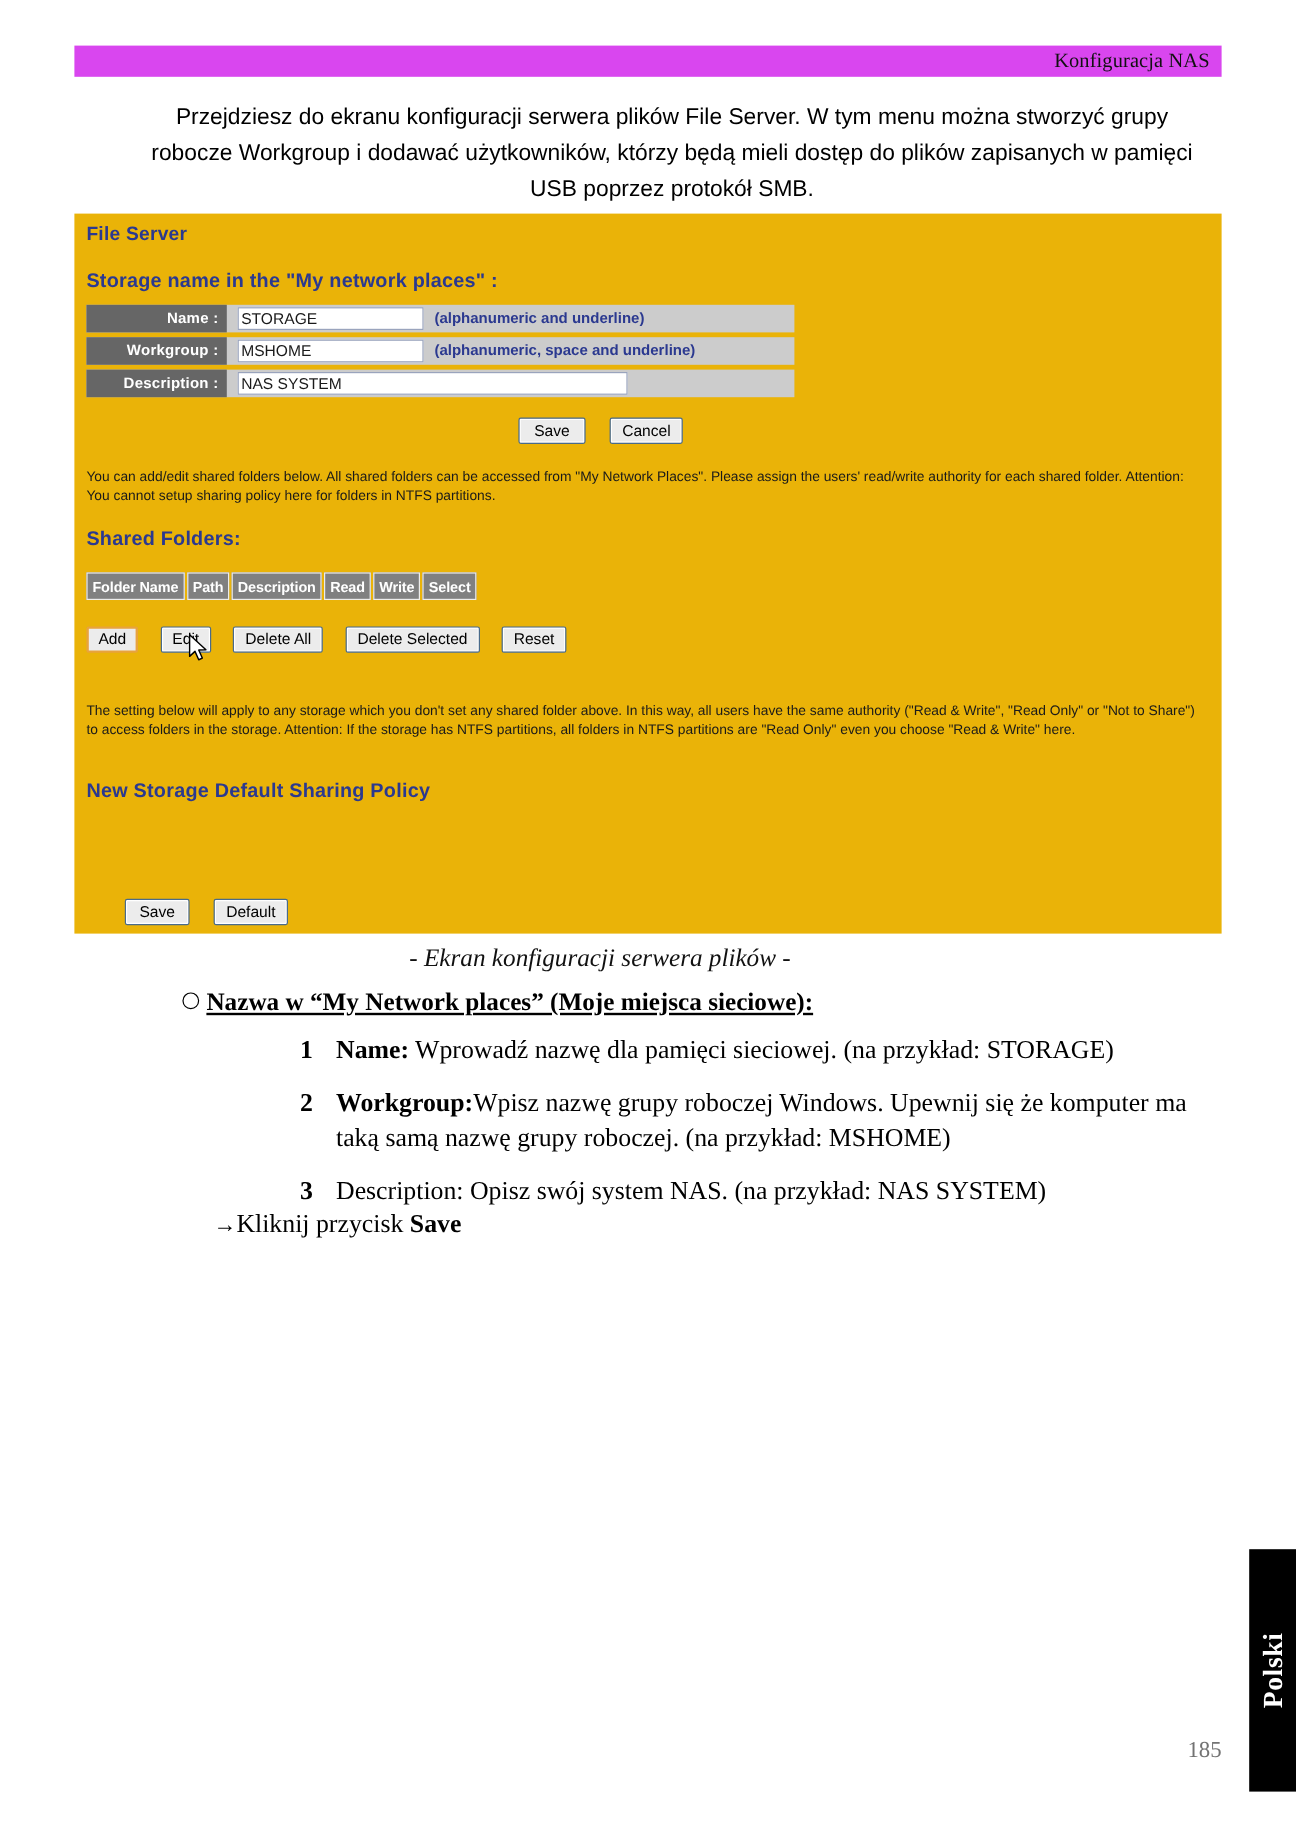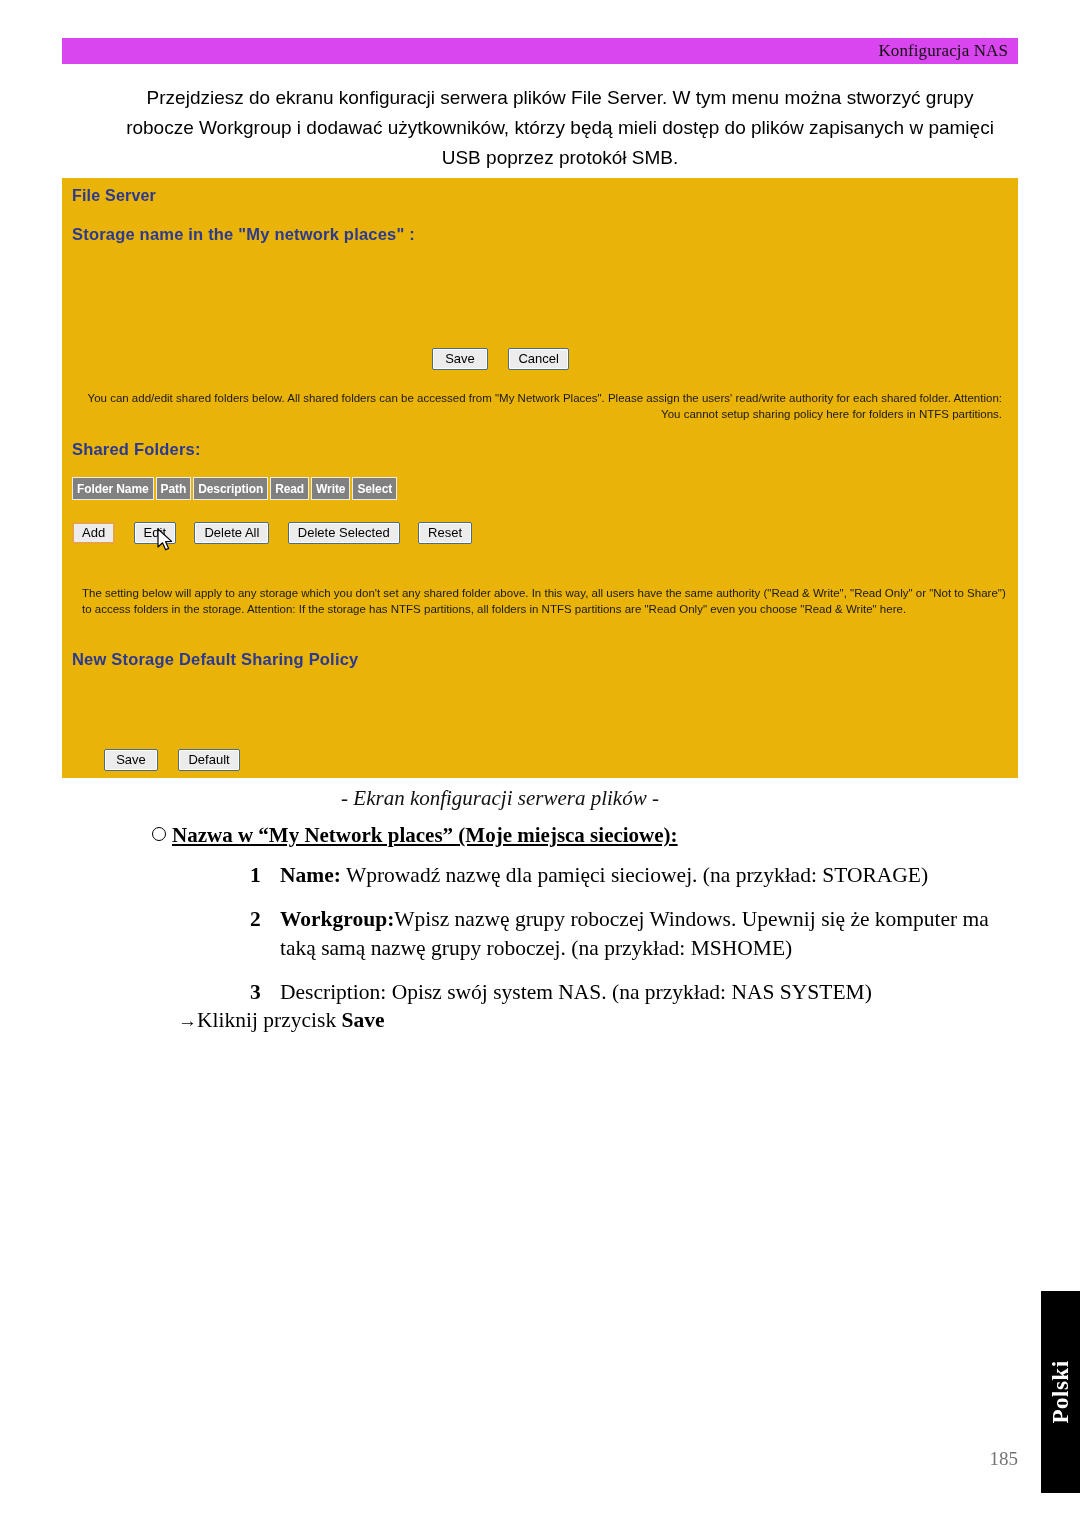--- a/index.html
+++ b/index.html
@@ -162,22 +162,22 @@
   
   .note {
     position: absolute;
     left: 10px;
     width: 930px;
     font-size: 11.5px;
     line-height: 16px;
     color: #1a1a1a;
     font-family: "Liberation Sans", sans-serif;
   }
-  .note-1 { top: 212px; text-align: right; }
-  .note-2 { top: 407px; margin-left: 10px; }
+  .note-1 { top: 212px; }
+  .note-2 { top: 407px; }
 
   .heading-shared {
     position: absolute;
     left: 10px;
     top: 262px;
     font-size: 16.5px;
     font-weight: bold;
     color: #2b3990;
     letter-spacing: .2px;
     text-align: center;
@@ -380,20 +380,41 @@
 </div>
 
 <div class="intro">Przejdziesz do ekranu konfiguracji serwera plików File Server. W tym menu można stworzyć grupy robocze Workgroup i dodawać użytkowników, którzy będą mieli dostęp do plików zapisanych w pamięci USB poprzez protokół SMB.</div>
 
 <div class="panel">
   <div class="panel-inner">
 
     <div class="heading-main">File Server</div>
     <div class="heading-sub">Storage name in the "My network places"  :</div>
 
+    <div class="form-rows">
+
+      <div class="form-row">
+        <div class="lbl">Name  :</div>
+        <input class="txt w-sm" type="text" value="STORAGE" style="">
+        <div class="hint">(alphanumeric and underline)</div>
+      </div>
+
+      <div class="form-row">
+        <div class="lbl">Workgroup  :</div>
+        <input class="txt w-sm" type="text" value="MSHOME" style="">
+        <div class="hint">(alphanumeric, space and underline)</div>
+      </div>
+
+      <div class="form-row">
+        <div class="lbl">Description  :</div>
+        <input class="txt w-lg" type="text" value="NAS SYSTEM" style="">
+        <div class="hint"></div>
+      </div>
+
+    </div>
 
     <div class="btn-row-1">
       <span class="btn">Save</span>
       <span class="btn">Cancel</span>
     </div>
 
     <div class="note note-1">You can add/edit shared folders below. All shared folders can be accessed from "My Network Places". Please assign the users' read/write authority for each shared folder. Attention: You cannot setup sharing policy here for folders in NTFS partitions.</div>
 
     <div class="heading-shared">Shared Folders:</div>
 

